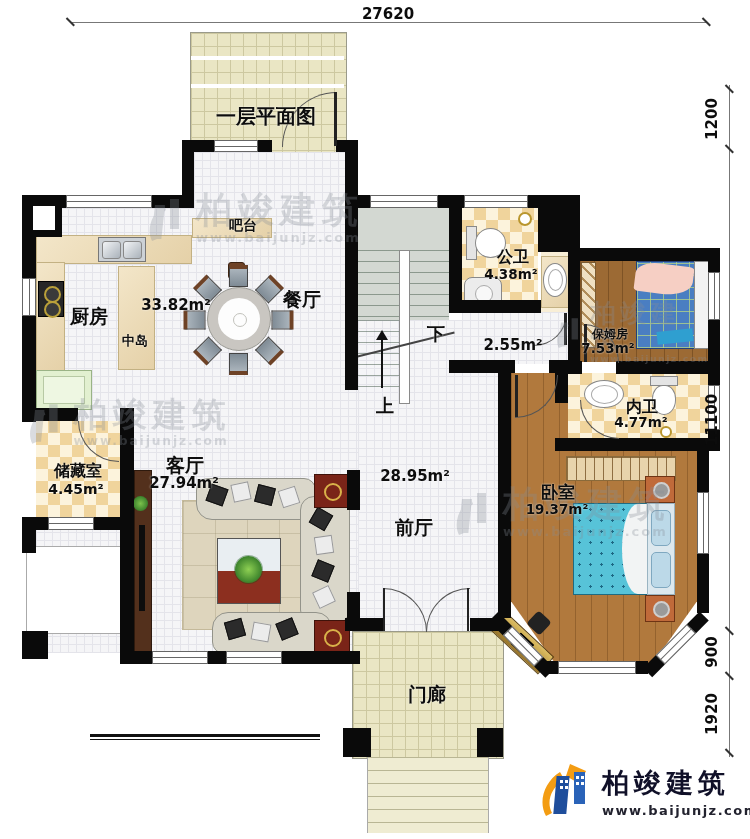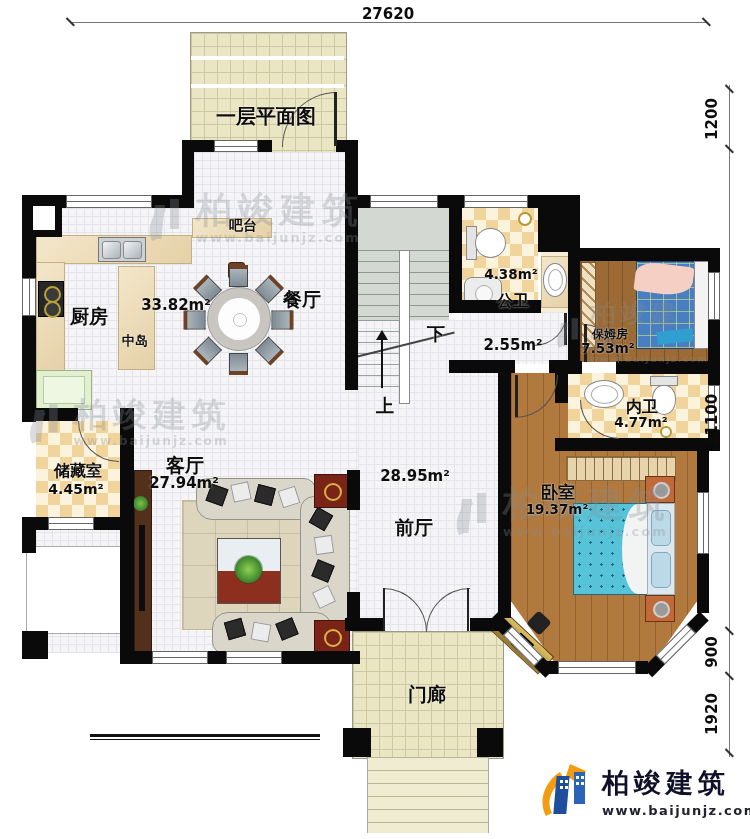--- a/index.html
+++ b/index.html
@@ -268,21 +268,21 @@
   <div class="door" style="left:426px;top:588px;width:43px;height:43px;border-top:1.5px solid #555;border-left:1.5px solid #555;border-radius:100% 0 0 0;"></div>
   <div class="leaf" style="left:383px;top:588px;width:2px;height:43px;"></div>
   <div class="leaf" style="left:467px;top:588px;width:2px;height:43px;"></div>
 
   <div class="rl" style="left:266px;top:116px;font-size:20px;">一层平面图</div>
   <div class="rl" style="left:243px;top:226px;font-size:14px;">吧台</div>
   <div class="ra" style="left:176px;top:281px;font-size:15px;margin-top:24px;">33.82m²</div>
   <div class="rl" style="left:302px;top:300px;font-size:19px;">餐厅</div>
   <div class="rl" style="left:89px;top:317px;font-size:19px;">厨房</div>
   <div class="rl" style="left:135px;top:341px;font-size:13px;">中岛</div>
-  <div class="rl" style="left:513px;top:257px;font-size:16px;margin-top:44px;">公卫</div>
+  <div class="rl" style="left:513px;top:257px;font-size:16px;">公卫</div>
   <div class="ra" style="left:511px;top:274px;font-size:13.5px;">4.38m²</div>
   <div class="rl" style="left:610px;top:334px;font-size:12px;">保姆房</div>
   <div class="ra" style="left:608px;top:348px;font-size:13.5px;">7.53m²</div>
   <div class="rl" style="left:642px;top:407px;font-size:16px;">内卫</div>
   <div class="ra" style="left:641px;top:422px;font-size:13.5px;">4.77m²</div>
   <div class="ra" style="left:513px;top:345px;font-size:15px;">2.55m²</div>
   <div class="rl" style="left:436px;top:334px;font-size:18px;">下</div>
   <div class="rl" style="left:385px;top:406px;font-size:18px;">上</div>
   <div class="rl" style="left:78px;top:471px;font-size:16px;">储藏室</div>
   <div class="ra" style="left:76px;top:489px;font-size:14px;">4.45m²</div>

